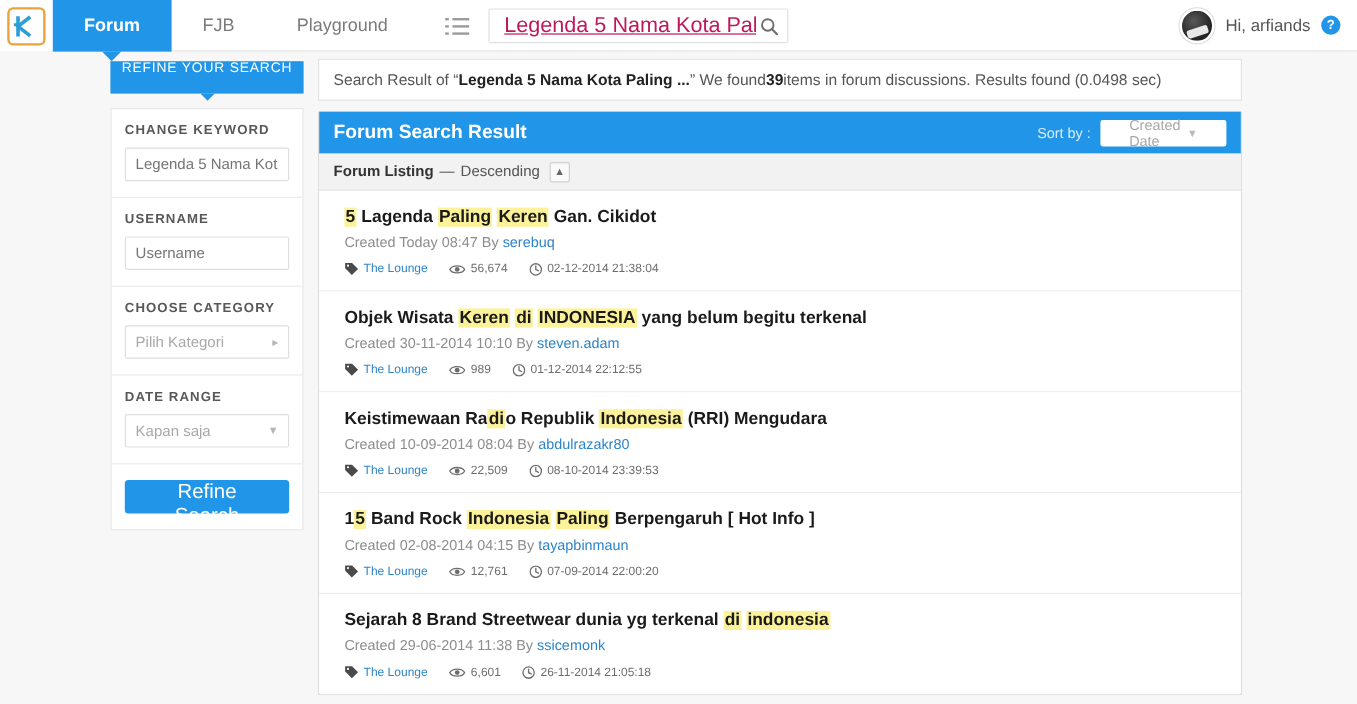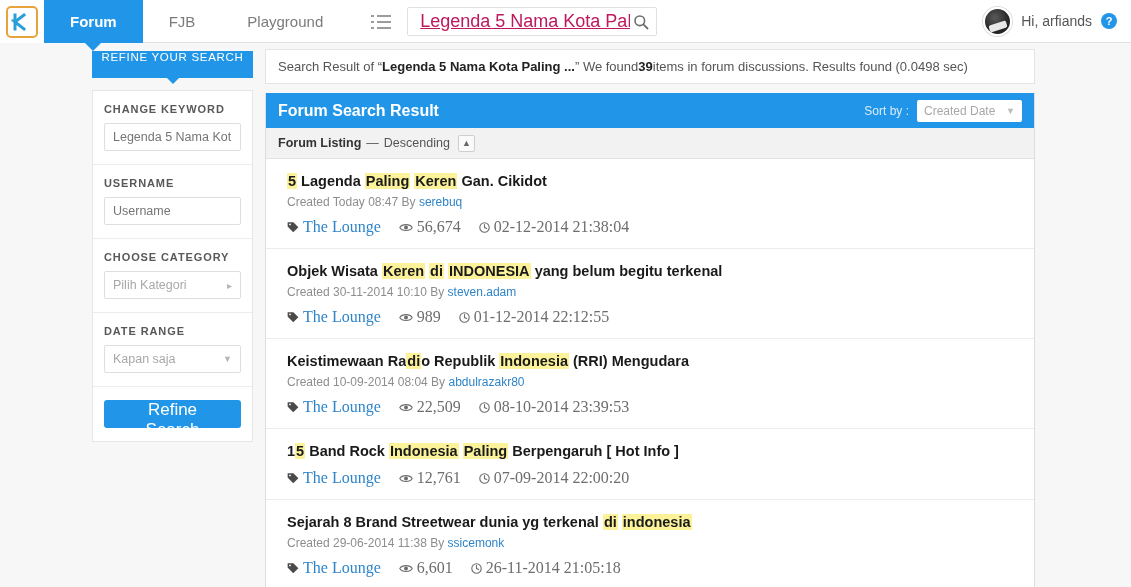--- a/index.html
+++ b/index.html
@@ -303,21 +303,21 @@
     gap: 8px;
   }
   .sort-label {
     color: #d8ecfb; font-size: 12px;
   }
   .sort-select {
     width: 105px; height: 22px;
     background: #fff;
     border-radius: 2px;
     display: flex; align-items: center;
-    padding: 0 7px;
+    padding: 0 24px;
     font-size: 12px;
     color: #a8a8a8;
     cursor: pointer;
   }
   .sort-select .caret-down {
     margin-left: auto; color: #bbb; font-size: 9px;
   }
   .listing-bar {
     height: 30px;
     background: #f2f2f2;
@@ -362,24 +362,23 @@
     margin-top: 5px;
     font-size: 12px;
     color: #8d8d8d;
   }
   .result-created a {
     color: #2e84c8; text-decoration: none; cursor: pointer;
   }
   .result-meta {
     margin-top: 9px;
     display: flex; align-items: center;
-    font-size: 16px;
+    font-size: 10px;
     color: #6d6d6d;
     gap: 5px;
-    font-family: Liberation Serif, serif;
   }
   .meta-item {
     display: flex; align-items: center;
     gap: 4px;
     margin-right: 13px;
   }
   .meta-item a.lounge {
     color: #2e84c8; text-decoration: none; cursor: pointer;
   }
   .ico { display: inline-flex; align-items: center; }
@@ -611,20 +610,21 @@
                   <circle cx="5.5" cy="5.5" r="4.7" fill="none" stroke="#6d6d6d" stroke-width="1.1"></circle>
                   <path d="M5.5 2.6 L5.5 5.6 L7.7 6.6" stroke="#6d6d6d" stroke-width="1.1" fill="none" stroke-linecap="round"></path>
                 </svg>
               </span>
               <span>08-10-2014 23:39:53</span>
             </span>
           </div>
         </div>
         <div class="result-row">
           <div class="result-title"><span>1</span><mark>5</mark><span> Band Rock </span><mark>Indonesia</mark><span> </span><mark>Paling</mark><span> Berpengaruh [ Hot Info ]</span></div>
+          <div class="result-created"><span>Created 02-08-2014 04:15 By </span><a>tayapbinmaun</a></div>
           <div class="result-meta">
             <span class="meta-item">
               <span class="ico">
                 <svg width="12" height="12" viewBox="0 0 12 12">
                   <path d="M0.6 1.2 L6.4 1.2 L11.4 6.2 L6.2 11.2 L0.6 5.6 Z" fill="#4a4a4a"></path>
                   <circle cx="3" cy="3.4" r="0.9" fill="#fff"></circle>
                 </svg>
               </span>
               <a class="lounge">The Lounge</a>
             </span>

